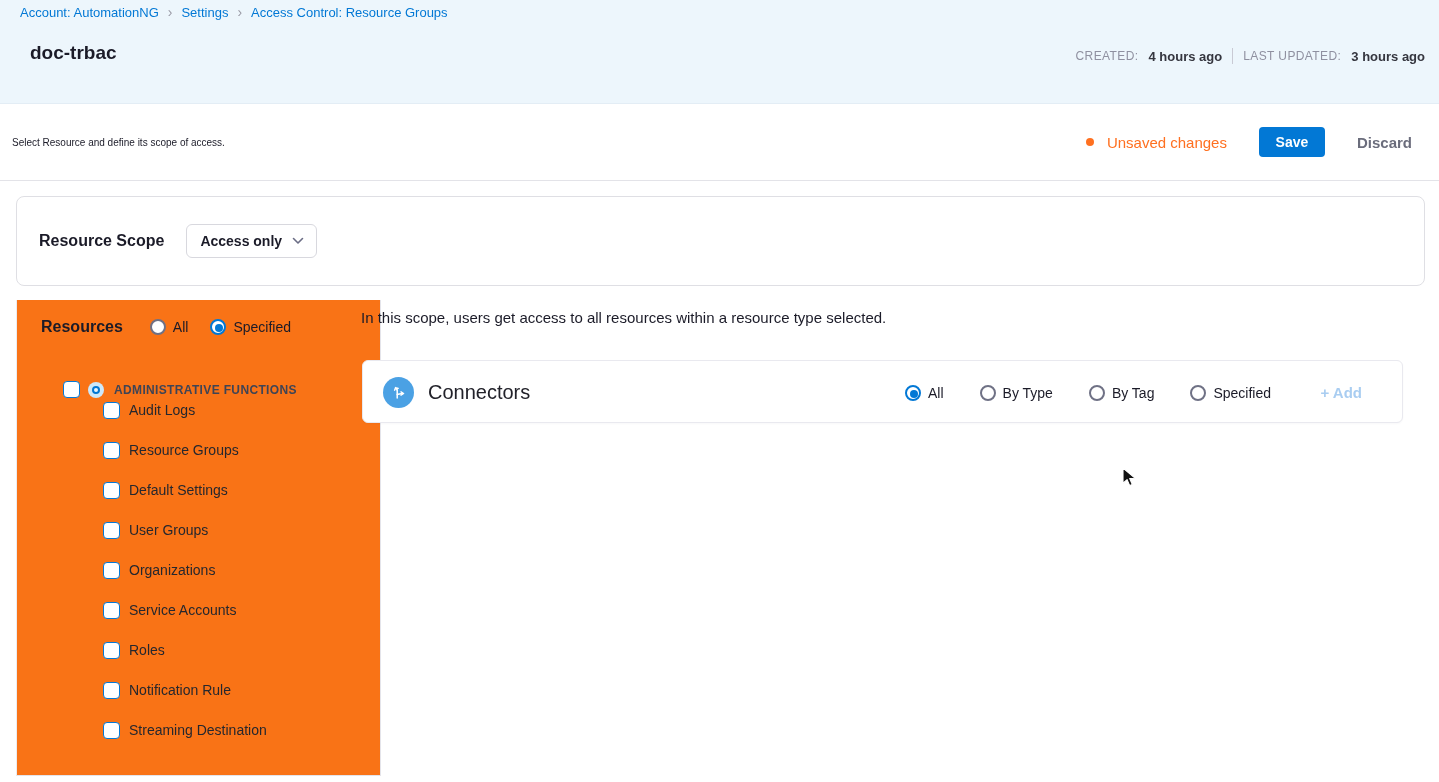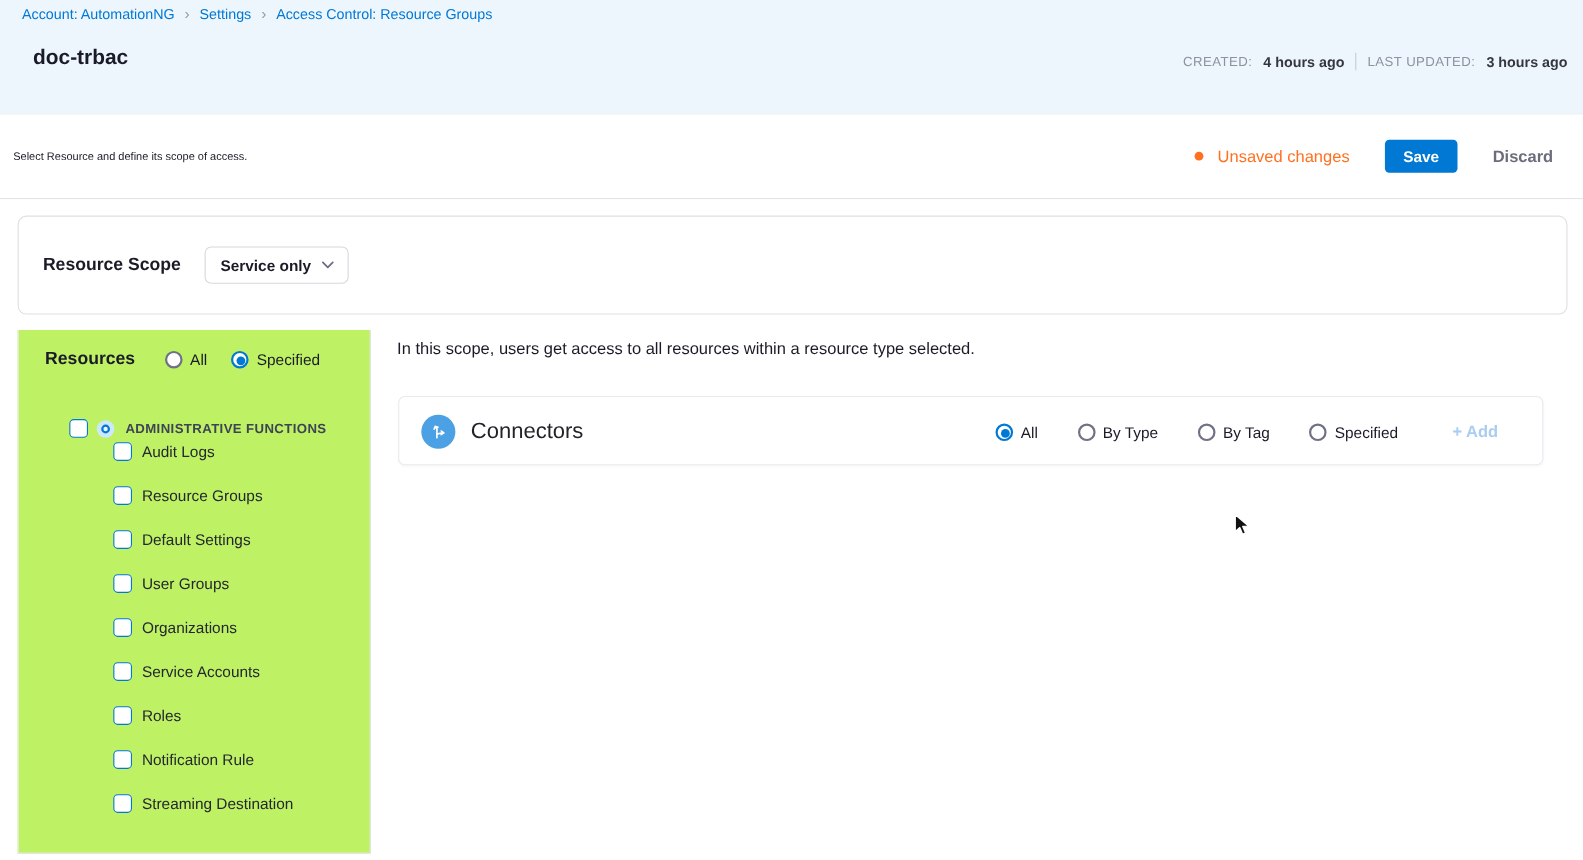--- a/index.html
+++ b/index.html
@@ -32,22 +32,22 @@
   
   .scope-card { position:absolute; left:16px; top:196px; width:1409px; height:90px;
                 border:1px solid #dfdfe4; border-radius:8px; background:#fff;
                 display:flex; align-items:center; padding-left:22px; gap:22px; }
   .section-title { font-size:16px; font-weight:700; color:#1b1b28; }
   .dropdown { width:131px; height:34px; border:1px solid #d8d8de; border-radius:6px; background:#fff;
               display:flex; align-items:center; justify-content:space-between; padding:0 12px 0 13px; cursor:pointer; }
   .dropdown-value { font-size:14px; font-weight:600; color:#1b1b28; }
 
   
-  .res-aside { position:absolute; left:16px; top:300px; width:321px; height:476px;
-               border-left:1px solid #ececf0; border-right:1px solid #e4e4ea; border-bottom:1px solid #e4e4ea; background:#bef264; }
+  .res-aside { position:absolute; left:16px; top:300px; width:365px; height:476px;
+               border-left:1px solid #ececf0; border-right:1px solid #e4e4ea; border-bottom:1px solid #e4e4ea; background:#f97316; }
   .res-header { position:absolute; left:24px; top:18px; display:flex; align-items:center; gap:27px; }
   .radio-group { display:flex; align-items:center; gap:22px; }
   .radio-opt { display:flex; align-items:center; gap:7px; cursor:pointer; font-size:14px; color:#1b1b28; }
   .radio { width:16px; height:16px; border-radius:50%; border:2px solid #6f7185; background:#fff; position:relative; flex:none; }
   .radio.on { border-color:#0278d5; }
   .radio.on::after { content:""; position:absolute; left:3px; top:3px; width:8px; height:8px; border-radius:50%; background:#0278d5; }
 
   .checkbox { width:17px; height:17px; border:1.5px solid #0278d5; border-radius:4px; background:#fff; flex:none; cursor:pointer; }
 
   .res-group-row { position:absolute; left:46px; top:81px; display:flex; align-items:center; gap:8px; }
@@ -104,21 +104,21 @@
       <span>Unsaved changes</span>
     </div>
     <button class="btn-save">Save</button>
     <button class="btn-discard">Discard</button>
   </div>
 </div>
 
 <div class="scope-card">
   <span class="section-title">Resource Scope</span>
   <div class="dropdown">
-    <span class="dropdown-value">Service only</span>
+    <span class="dropdown-value">Access only</span>
     <svg width="12" height="8" viewBox="0 0 12 8">
       <path d="M1.5 1.5 L6 6 L10.5 1.5" fill="none" stroke="#6b6d85" stroke-width="1.6" stroke-linecap="round" stroke-linejoin="round"></path>
     </svg>
   </div>
 </div>
 
 <div class="res-aside">
   <div class="res-header">
     <span class="section-title">Resources</span>
     <div class="radio-group">

